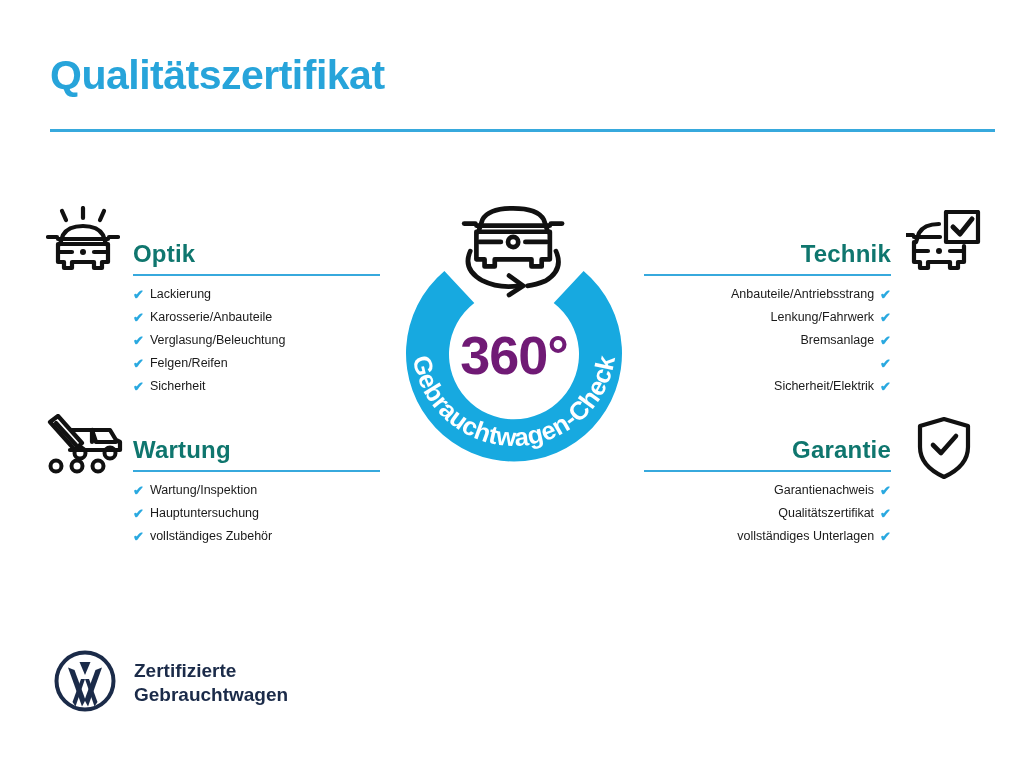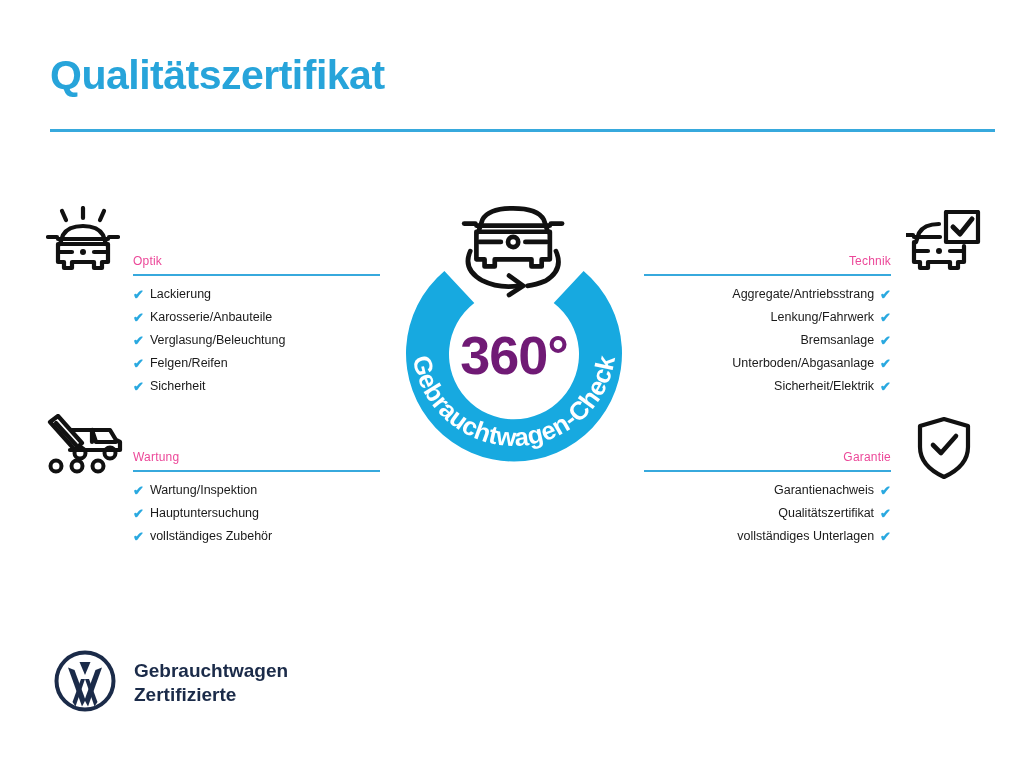--- a/index.html
+++ b/index.html
@@ -22,21 +22,21 @@
     width: 945px; height: 3px; background: #37a9dd;
   }
 
   
   .section { position: absolute; }
   .sec-head {
     position: relative; height: 34px;
   }
   .sec-title {
     position: absolute; bottom: 2px;
-    font-size: 12px; font-weight: normal; color: #ec4899;
+    font-size: 24px; font-weight: bold; color: #0f766e;
     letter-spacing: 0.2px;
   }
   .sec-rule {
     position: absolute; height: 2px; background: #37a9dd;
   }
   .items { margin-top: 13px; }
   .item {
     font-size: 12.5px; color: #1a1a1a; line-height: 23px;
     white-space: nowrap; display: flex; align-items: center;
   }
@@ -243,33 +243,32 @@
       </div>
     </div>
   <div class="section right" id="sec-technik">
       <div class="sec-head">
         <div class="sec-title">Technik</div>
         <div class="sec-rule"></div>
       </div>
       <div class="items">
         <div class="item">
           <span class="check">✔</span>
-          <span>Aggregate/Antriebsstrang</span>
+          <span>Anbauteile/Antriebsstrang</span>
         </div>
         <div class="item">
           <span class="check">✔</span>
           <span>Lenkung/Fahrwerk</span>
         </div>
         <div class="item">
           <span class="check">✔</span>
           <span>Bremsanlage</span>
         </div>
         <div class="item">
           <span class="check">✔</span>
-          <span>Unterboden/Abgasanlage</span>
         </div>
         <div class="item">
           <span class="check">✔</span>
           <span>Sicherheit/Elektrik</span>
         </div>
       </div>
     </div>
   <div class="section right" id="sec-garantie">
       <div class="sec-head">
         <div class="sec-title">Garantie</div>
@@ -296,18 +295,18 @@
       <svg width="62" height="62" viewBox="0 0 62 62">
         <circle cx="31" cy="31" r="28.5" fill="none" stroke="#1b2b49" stroke-width="4"></circle>
         <path d="M31 12 L36.5 12 L31 25 L25.5 12 Z" fill="#1b2b49"></path>
         <path d="M14 17.5 L20.5 20 L31.5 50 L28 56.5 Z" fill="#1b2b49"></path>
         <path d="M48 17.5 L41.5 20 L30.5 50 L34 56.5 Z" fill="#1b2b49"></path>
         <path d="M31 29 L35 29 L43.5 52 L40.5 56.5 Z" fill="#1b2b49"></path>
         <path d="M31 29 L27 29 L18.5 52 L21.5 56.5 Z" fill="#1b2b49"></path>
       </svg>
     </span>
     <div id="brand-text">
+      <div>Zertifizierte</div>
       <div>Gebrauchtwagen</div>
-      <div>Zertifizierte</div>
     </div>
   </div>
 
 </div>
 
 </body></html>

